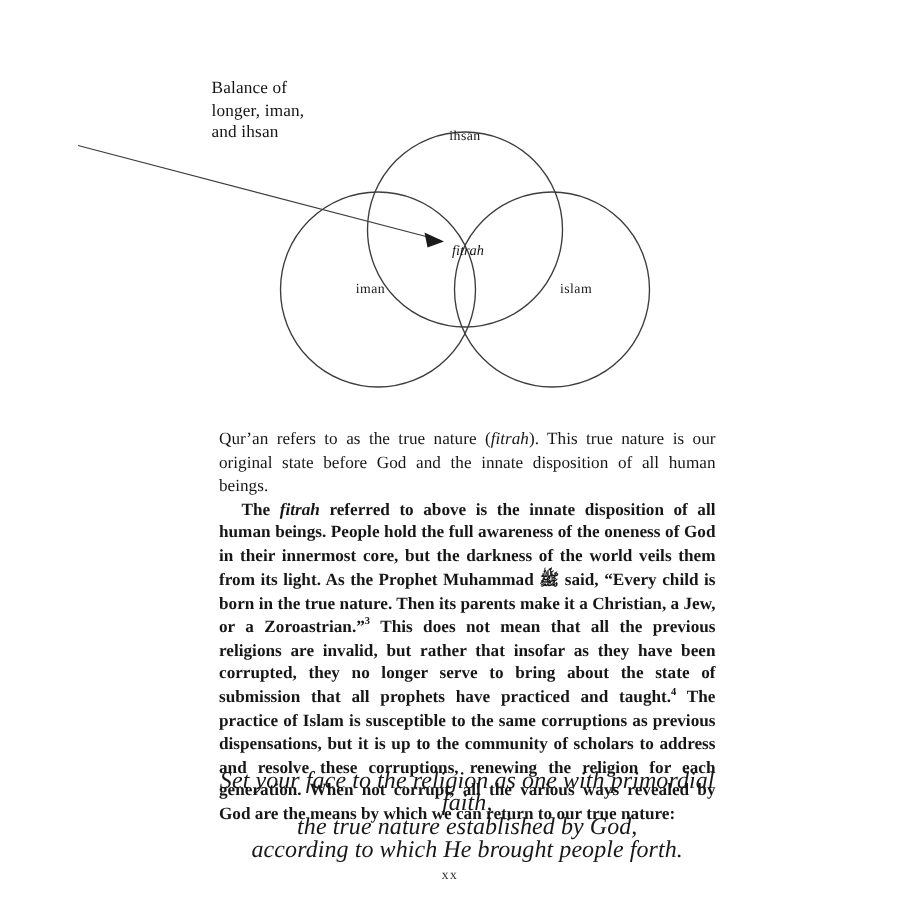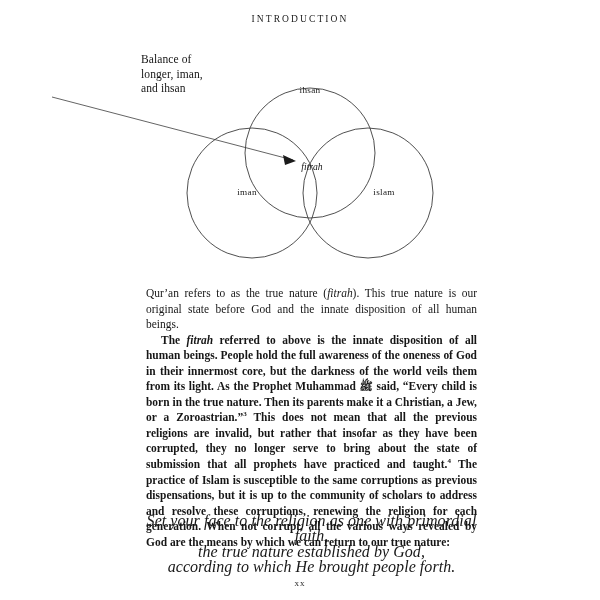--- a/index.html
+++ b/index.html
@@ -132,21 +132,20 @@
     fill: #141414;
     font-style: italic;
     font-family: "Liberation Serif", "DejaVu Serif", serif;
   }
 </style>
 </head>
 <body>
 
 <div class="page">
 
-  <div class="running-head">INTRODUCTION</div>
 
   <div class="figure">
     <svg width="600" height="240" viewBox="0 0 600 240">
       <g fill="none" stroke="#3c3c3c" stroke-width="0.9">
         <circle cx="310" cy="113" r="65"></circle>
         <circle cx="252" cy="153" r="65"></circle>
         <circle cx="368" cy="153" r="65"></circle>
       </g>
 
       <g>

